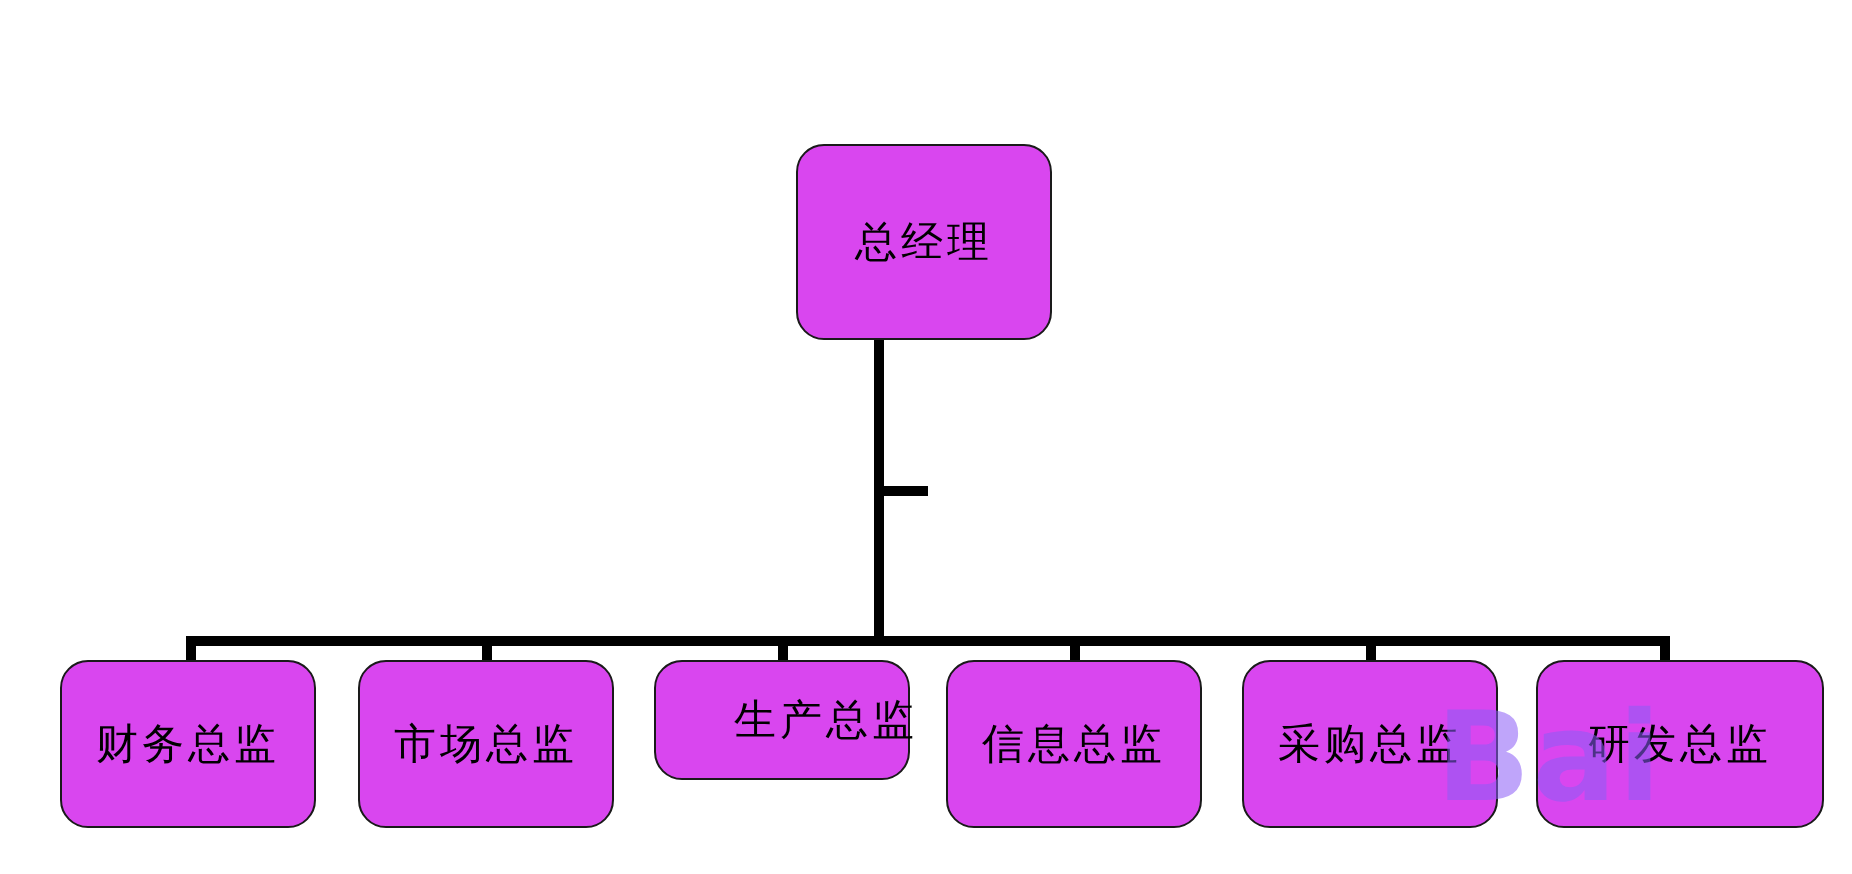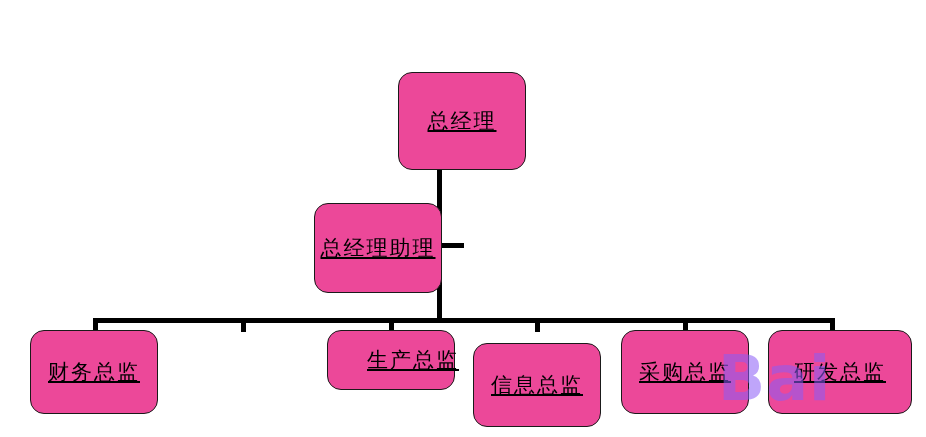--- a/index.html
+++ b/index.html
@@ -16,28 +16,27 @@
     width: 926px;
     height: 437px;
     background: #ffffff;
     overflow: hidden;
   }
 
   
   .node {
     position: absolute;
     box-sizing: border-box;
-    background: #ec4899;
+    background: #d946ef;
     border: 1.6px solid #1a1a1a;
     border-radius: 14px;
     display: flex;
     align-items: center;
     justify-content: center;
     z-index: 3;
-    text-decoration: underline;
   }
   .node-label {
     font-family: "DejaVu Sans", "Liberation Sans", sans-serif;
     font-size: 21px;
     line-height: 1;
     color: #000000;
     letter-spacing: 2px;
     white-space: nowrap;
     text-align: center;
     user-select: none;
@@ -90,34 +89,34 @@
   <div class="conn conn-v" style="left:241px; top:318px; height:14px;"></div>
   <div class="conn conn-v" style="left:389px; top:318px; height:14px;"></div>
   <div class="conn conn-v" style="left:535px; top:318px; height:14px;"></div>
   <div class="conn conn-v" style="left:683px; top:318px; height:14px;"></div>
   <div class="conn conn-v" style="left:830px; top:318px; height:14px;"></div>
 
   <div class="node level-0" style="left:398px; top:72px; width:128px; height:98px;">
     <span class="node-label">总经理</span>
   </div>
 
-  <div class="node level-1" style="left:314px; top:203px; width:128px; height:90px;">
-    <span class="node-label">总经理助理</span>
-  </div>
 
   <div class="node level-2" style="left:30px; top:330px; width:128px; height:84px;">
     <span class="node-label">财务总监</span>
   </div>
 
+  <div class="node level-2" style="left:179px; top:330px; width:128px; height:84px;">
+    <span class="node-label">市场总监</span>
+  </div>
 
   <div class="node level-2" style="left:327px; top:330px; width:128px; height:60px;padding-left:44px;">
     <span class="node-label">生产总监</span>
   </div>
 
-  <div class="node level-2" style="left:473px; top:330px; width:128px; height:84px;margin-top:13px;">
+  <div class="node level-2" style="left:473px; top:330px; width:128px; height:84px;">
     <span class="node-label">信息总监</span>
   </div>
 
   <div class="node level-2" style="left:621px; top:330px; width:128px; height:84px;">
     <span class="node-label">采购总监</span>
   </div>
 
   <div class="node level-2" style="left:768px; top:330px; width:144px; height:84px;">
     <span class="node-label">研发总监</span>
   </div>

